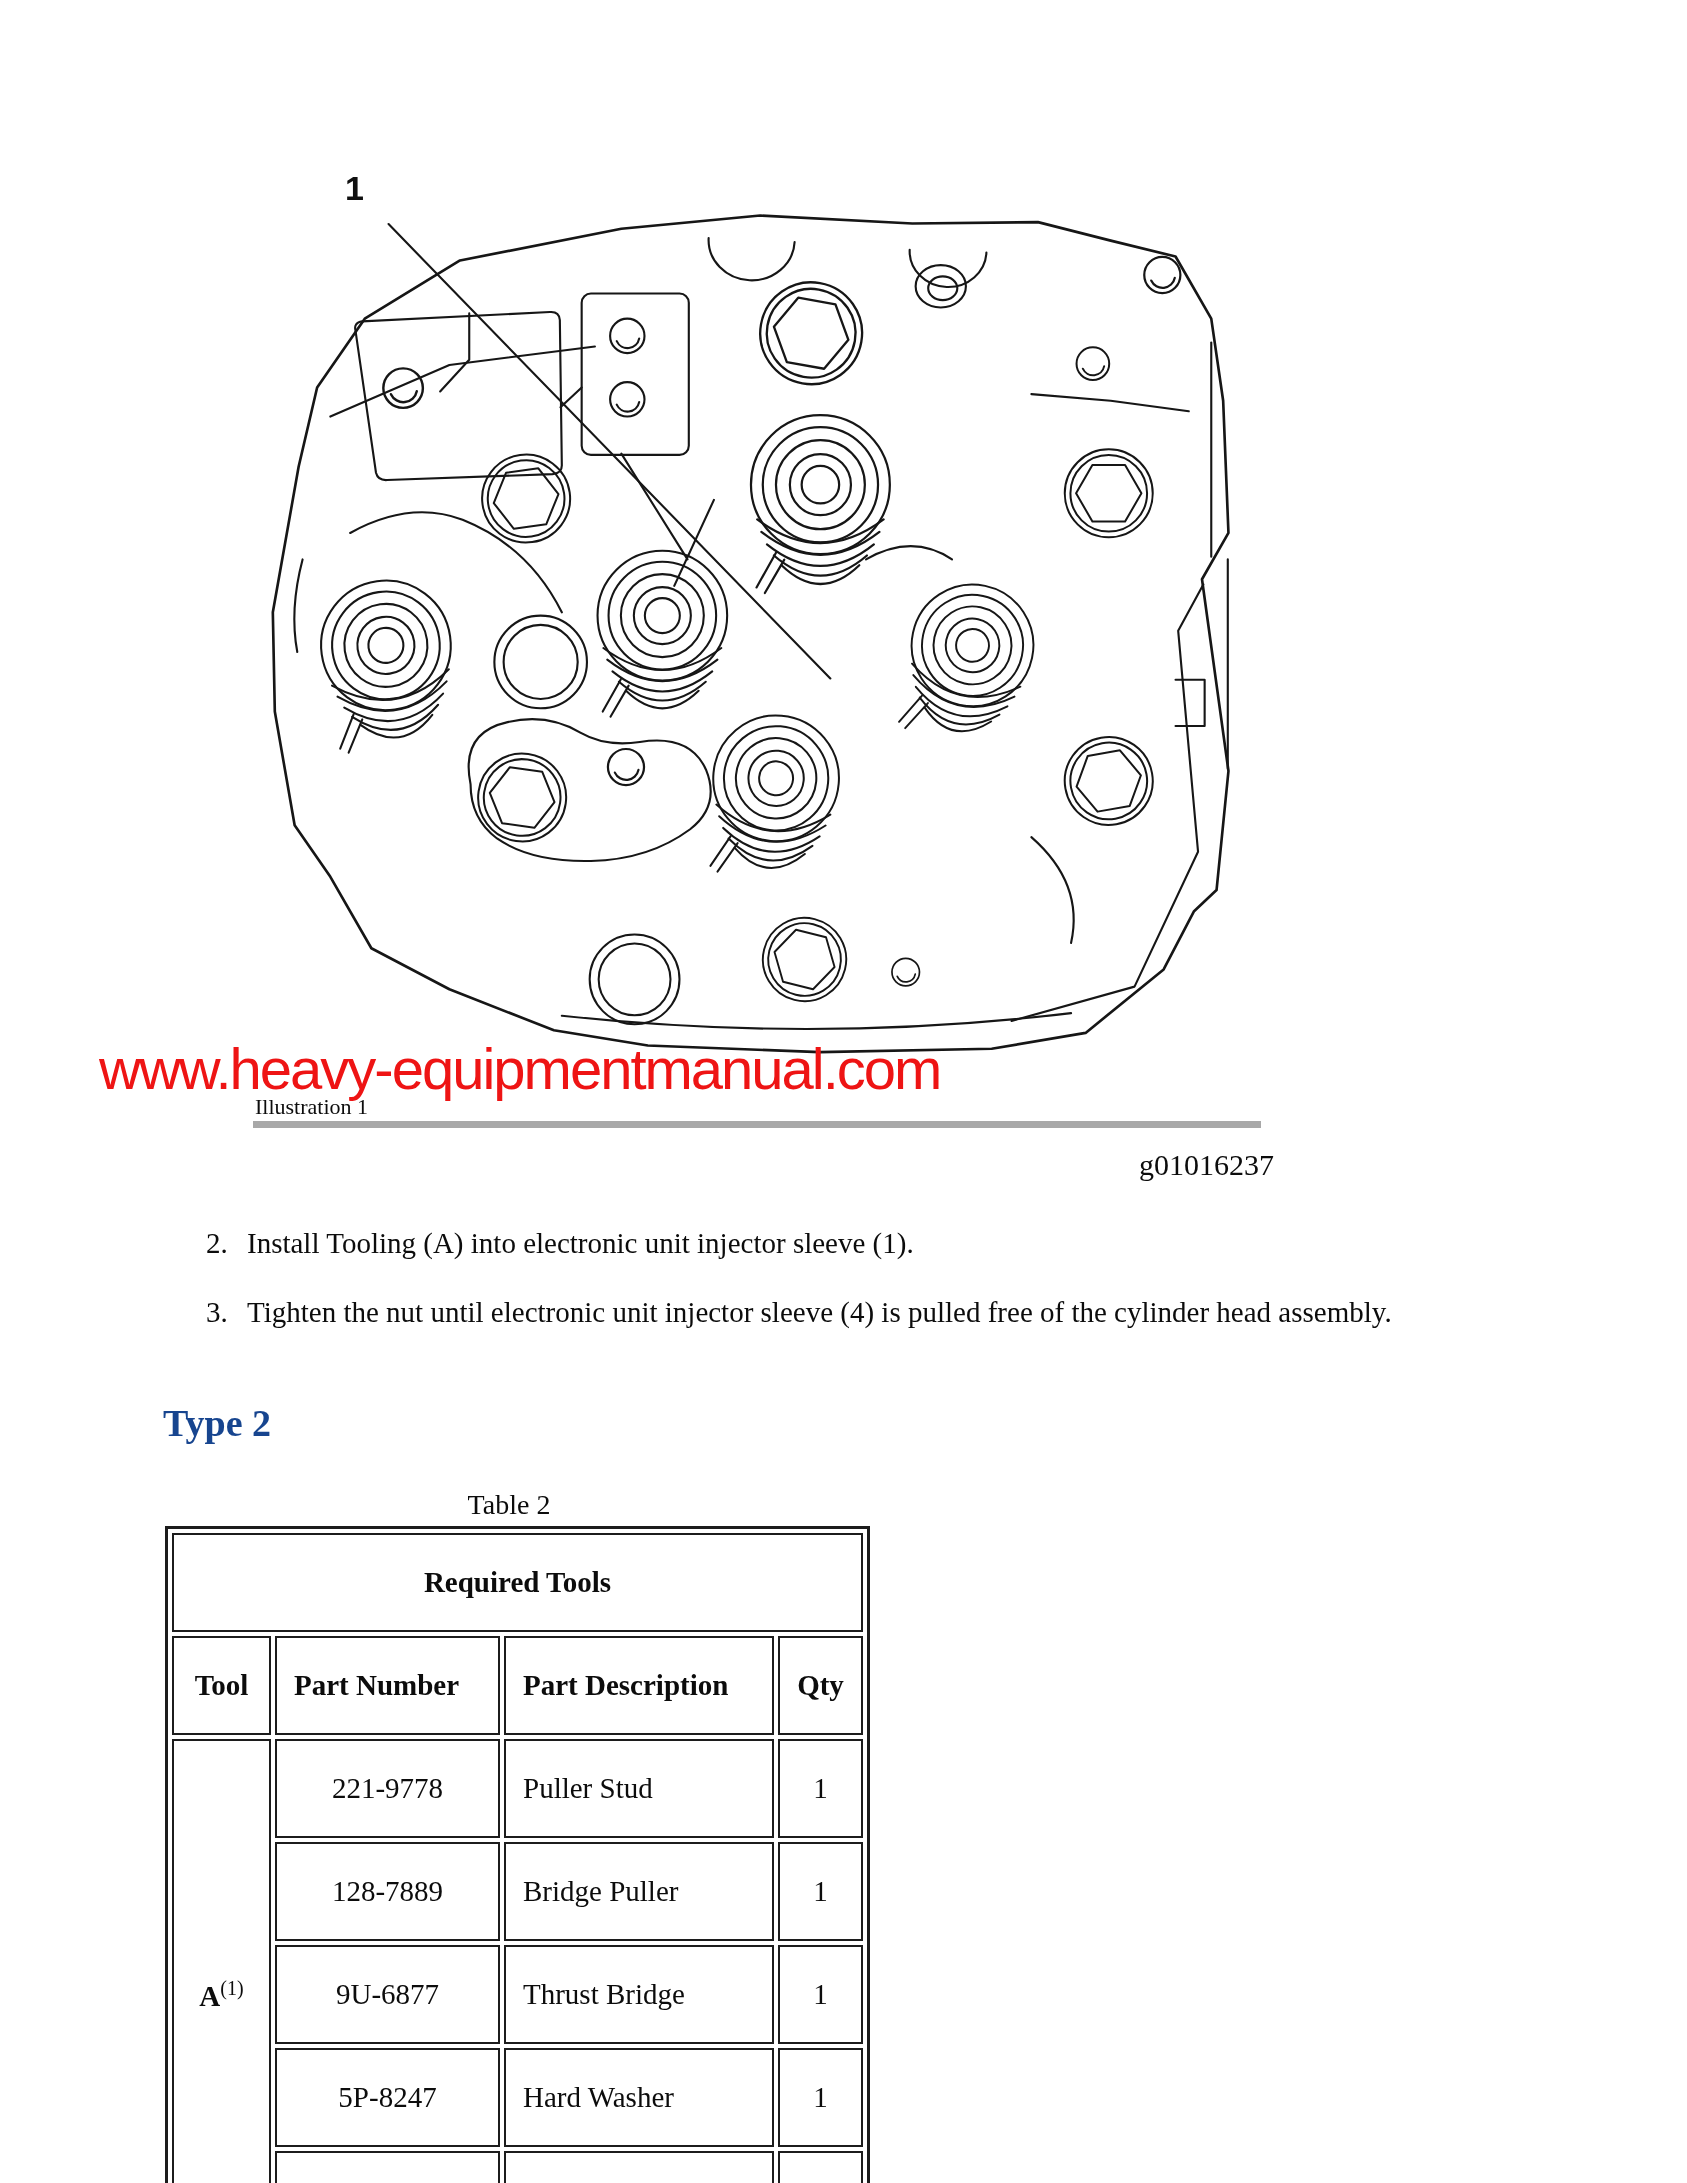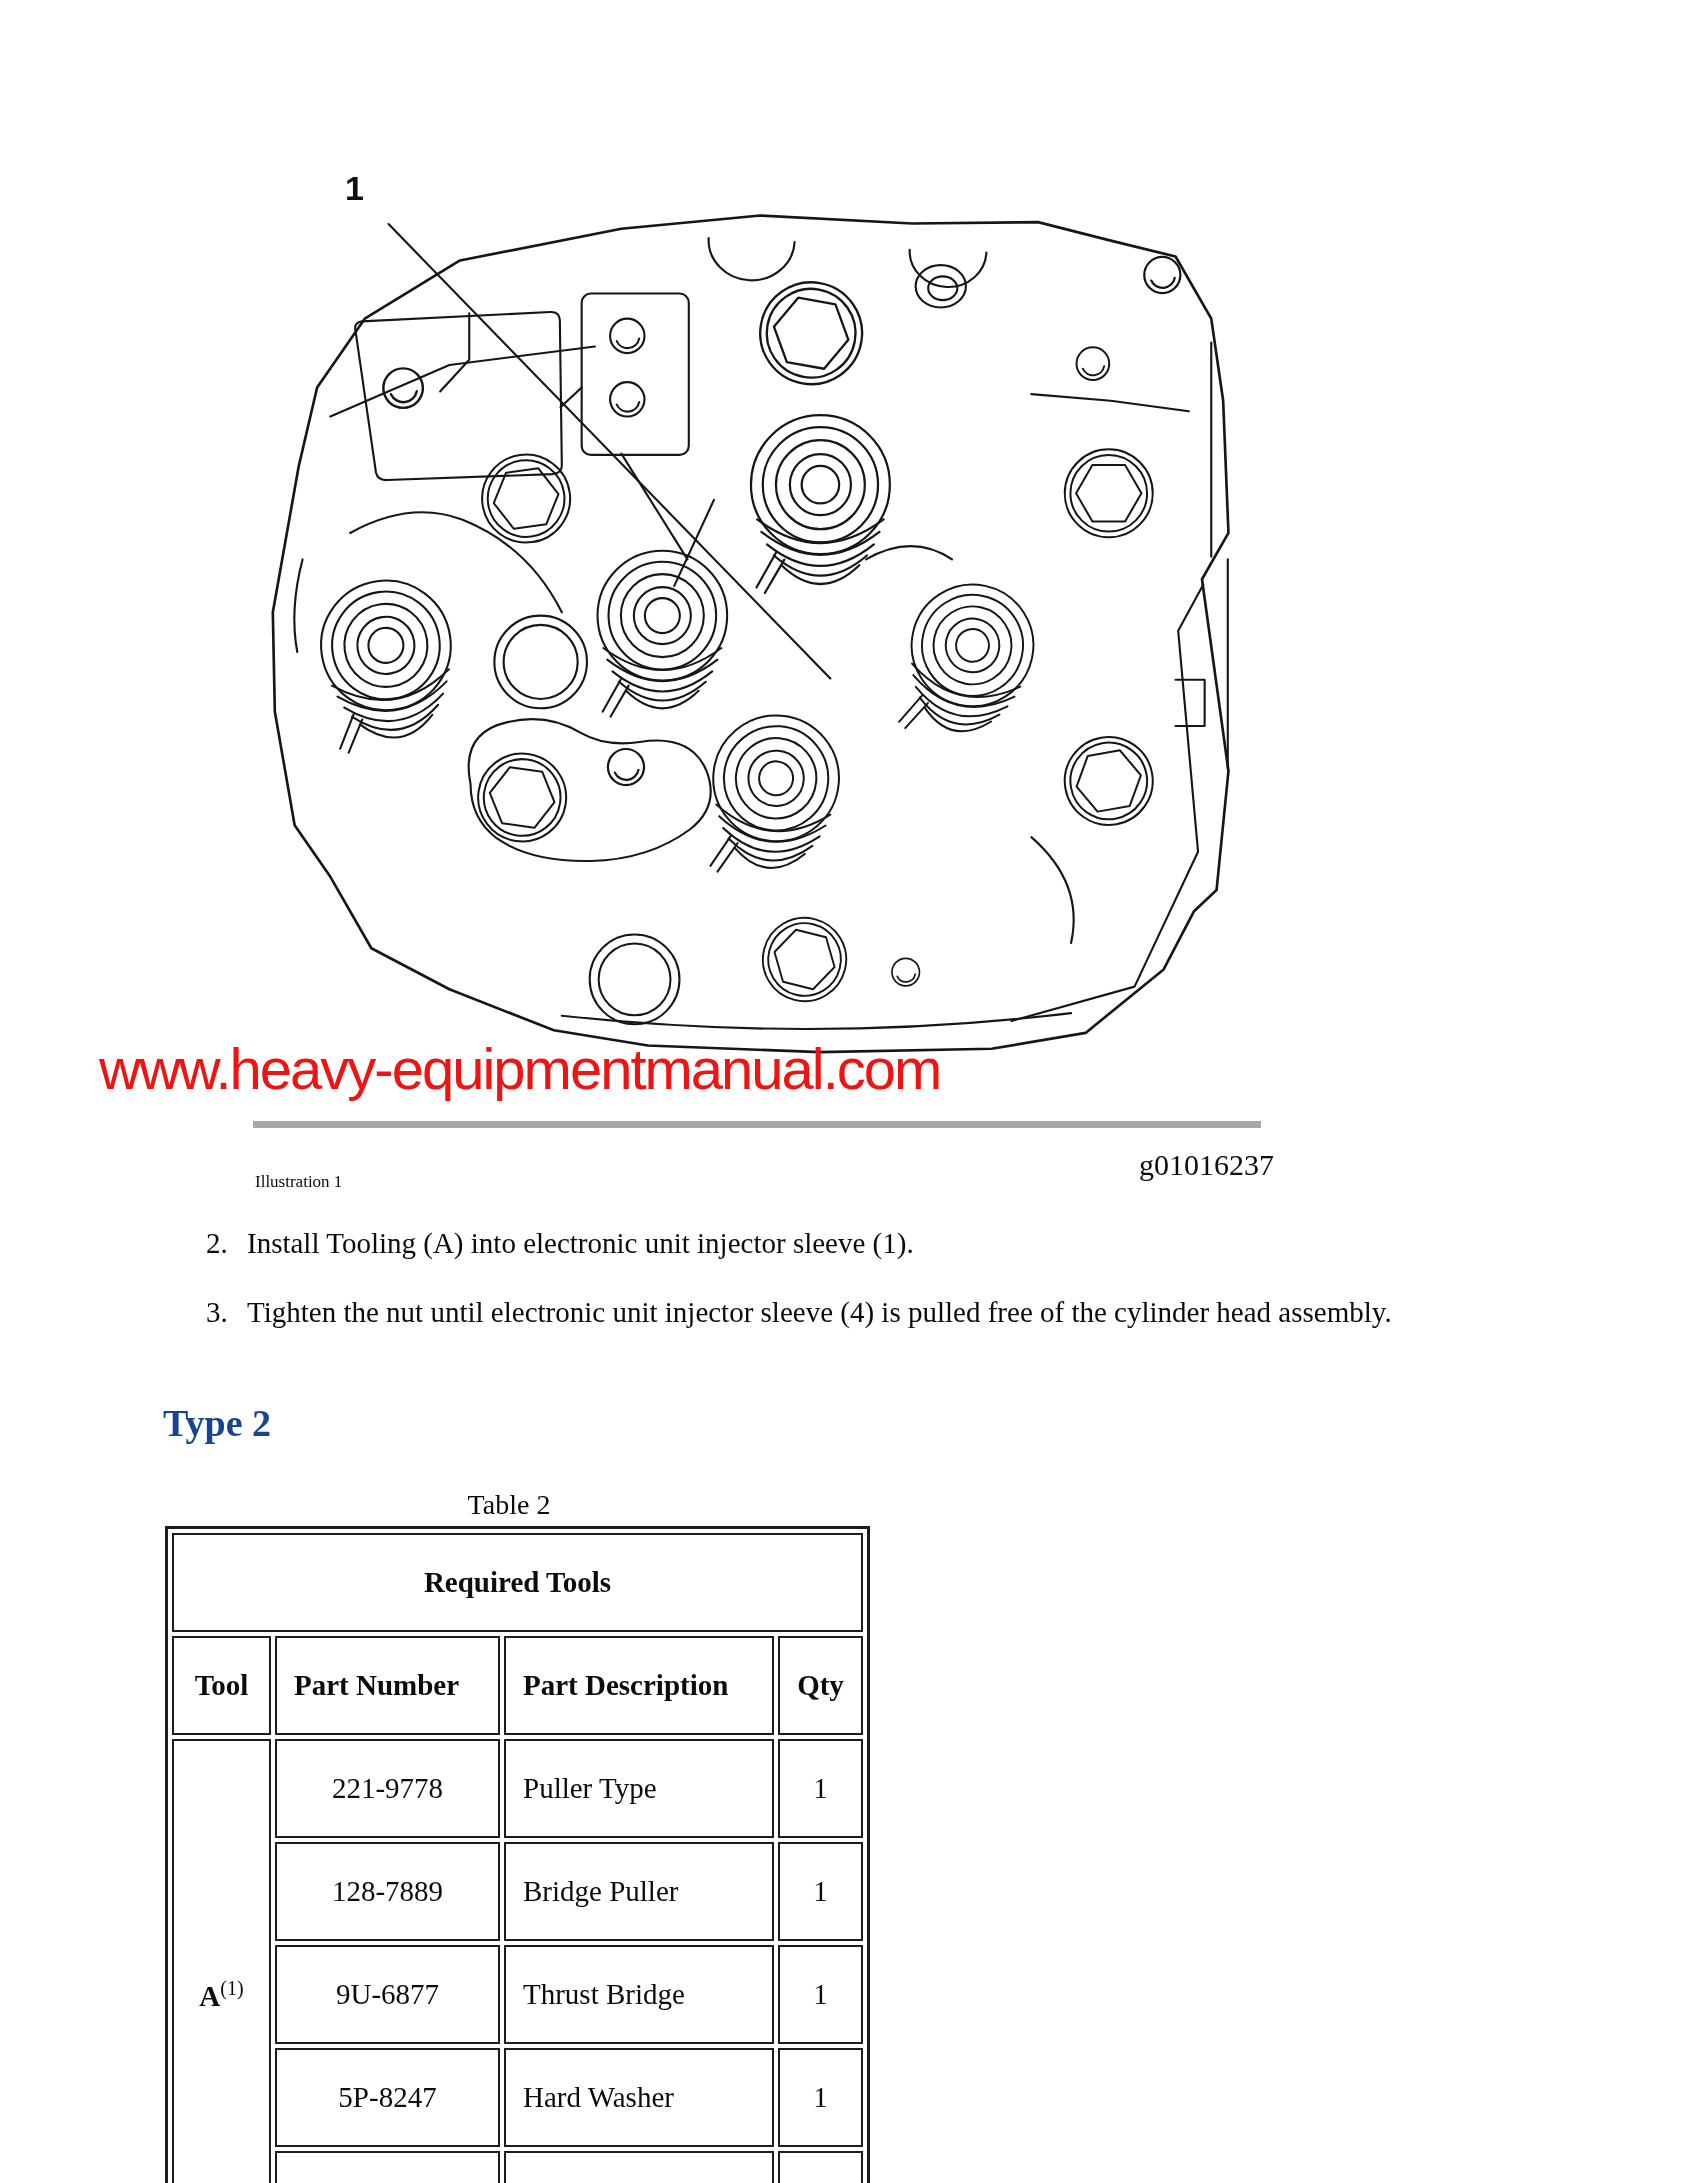--- a/index.html
+++ b/index.html
@@ -12,21 +12,21 @@
   .illus .ln{fill:none;stroke:#161616;stroke-width:3.2;stroke-linejoin:round;stroke-linecap:round;}
   .illus .ln2{fill:none;stroke:#161616;stroke-width:4;stroke-linejoin:round;}
   .callout{position:absolute;left:345px;top:171px;font-family:"Liberation Sans",sans-serif;
            font-size:34px;font-weight:700;color:#101010;line-height:1;}
 
   
   .watermark{position:absolute;left:99px;top:1040px;width:1495px;white-space:nowrap;
              font-family:"Liberation Sans",sans-serif;font-size:58px;letter-spacing:-2px;
              line-height:1;color:#ee1414;}
   .divider{position:absolute;left:253px;top:1121px;width:1008px;height:7.3px;background:#a8a8a8;}
-  .cap-left{position:absolute;left:255px;top:1172px;font-size:17px;}
+  .cap-left{position:absolute;left:255px;top:1094px;font-size:22px;}
   .cap-right{position:absolute;left:1139px;top:1132px;font-size:30px;margin-top:16px;}
 
   
   .step{position:absolute;left:206px;display:flex;font-size:29px;line-height:38px;}
   .step .num{width:41px;flex:0 0 41px;}
   .step .txt{width:1204px;}
   .step2{top:1224px;}
   .step3{top:1293px;}
 
   
@@ -184,21 +184,21 @@
       </tr>
       <tr>
         <td class="hdr c">Tool</td>
         <td class="hdr l">Part Number</td>
         <td class="hdr l">Part Description</td>
         <td class="hdr c">Qty</td>
       </tr>
       <tr>
         <td class="tool-cell" rowspan="5"><span>A</span><sup>(1)</sup></td>
         <td class="c">221-9778</td>
-        <td class="l">Puller Type</td>
+        <td class="l">Puller Stud</td>
         <td class="c">1</td>
       </tr>
       <tr>
         <td class="c">128-7889</td>
         <td class="l">Bridge Puller</td>
         <td class="c">1</td>
       </tr>
       <tr>
         <td class="c">9U-6877</td>
         <td class="l">Thrust Bridge</td>

